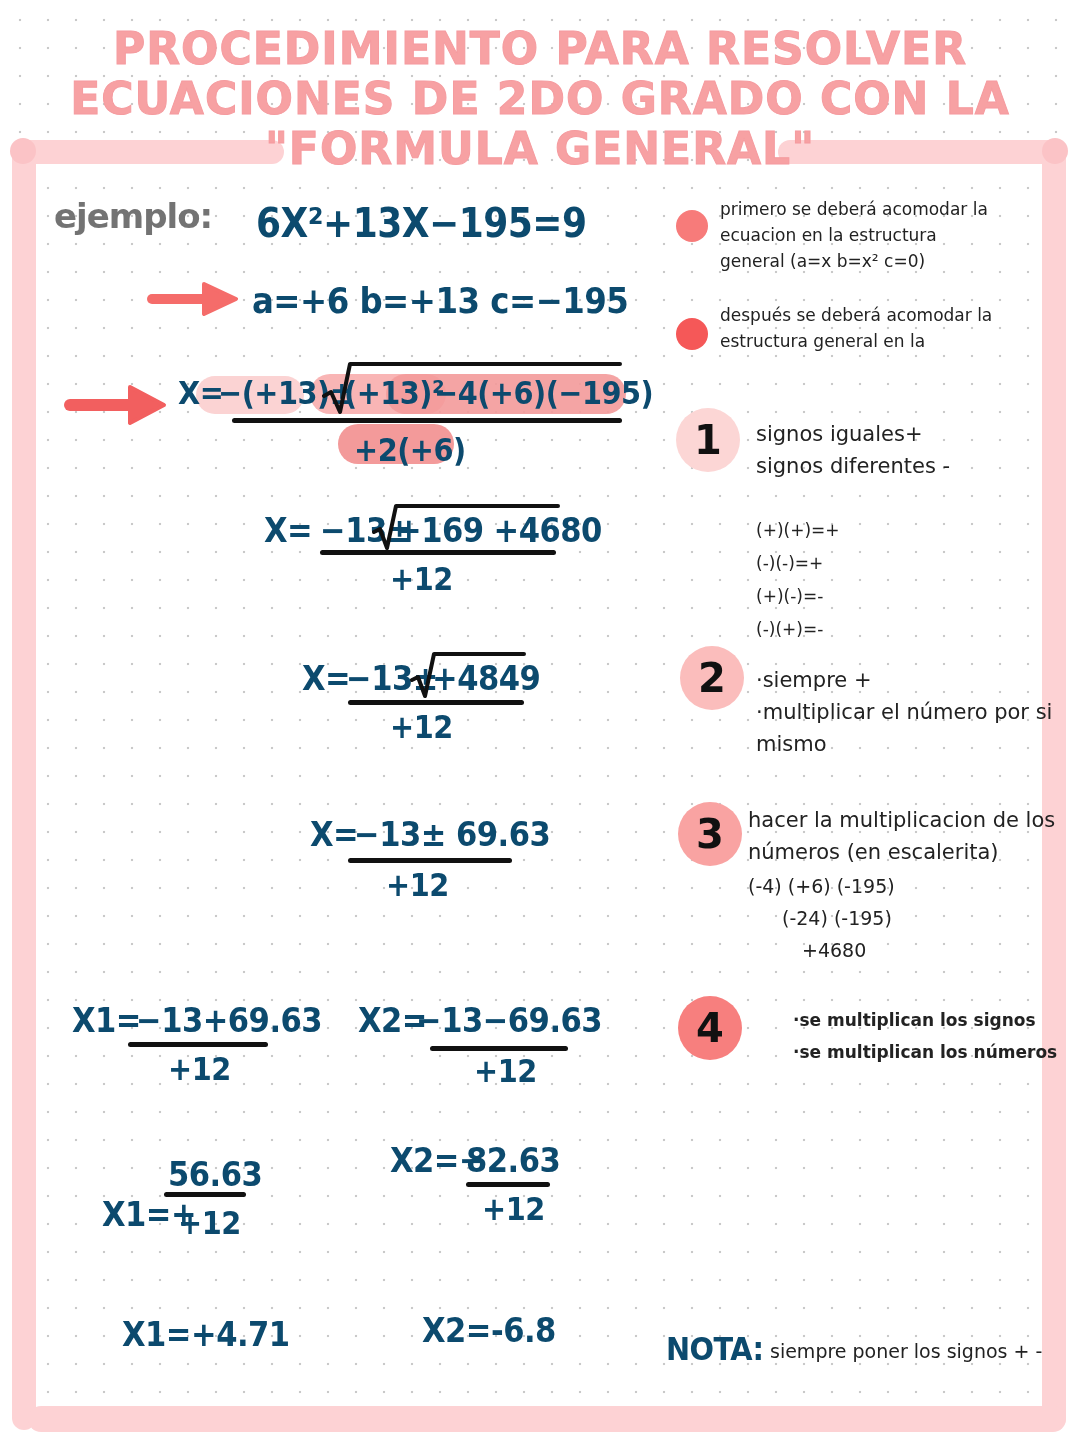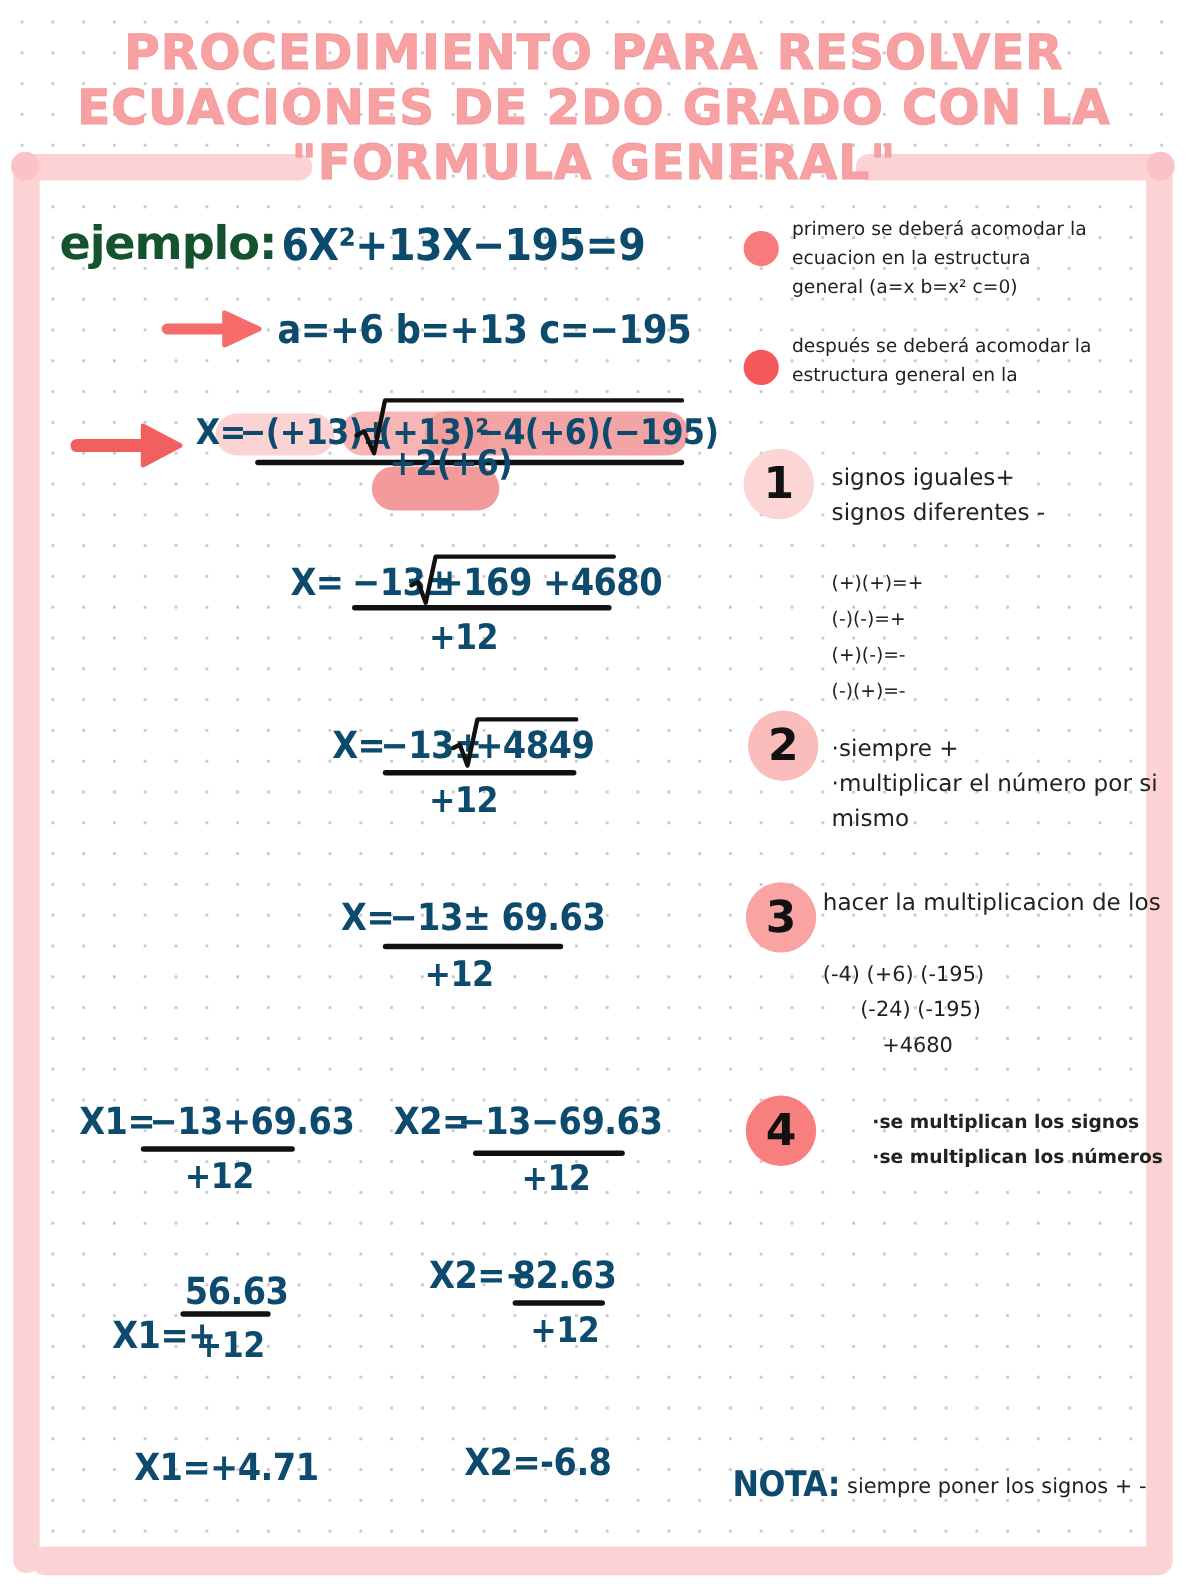--- a/index.html
+++ b/index.html
@@ -24,21 +24,21 @@
   .frame-bar{background:#fdd2d4;border-radius:16px;}
   .frame-cap{background:#fbc3c6;border-radius:50%;width:26px;height:26px;}
   
   .math{font-family:"DejaVu Sans Condensed","DejaVu Sans",sans-serif;font-weight:bold;color:#0c4a6e;white-space:nowrap;letter-spacing:-0.5px;}
   .frac-line{height:5px;background:#111;border-radius:3px;}
   .hl{border-radius:22px;}
   .hl-light{background:#fbd3d3;}
   .hl-mid{background:#f9b5b5;}
   .hl-dark{background:#f39a9a;}
   .ejemplo{
-    font-family:"DejaVu Sans",sans-serif;font-weight:bold;color:#14532d;font-size:42px;letter-spacing:-1px;
+    font-family:"DejaVu Sans",sans-serif;font-weight:bold;color:#737373;font-size:34px;letter-spacing:-1px;
   }
   .note{font-family:"DejaVu Sans",sans-serif;color:#222;white-space:nowrap;}
   .dot{border-radius:50%;}
   .num-circle{border-radius:50%;width:64px;height:64px;display:flex;align-items:center;justify-content:center;
     font-family:"DejaVu Sans",sans-serif;font-weight:bold;font-size:40px;color:#111;}
   .arrow{position:absolute;}
 </style>
 </head>
 <body>
 
@@ -75,21 +75,21 @@
 <div class="abs hl hl-dark" style="left:338px;top:424px;width:116px;height:40px;"></div>
 
 <div class="abs math" style="left:178px;top:374px;font-size:32px;">X=</div>
 <div class="abs math" style="left:218px;top:374px;font-size:32px;">−(+13)±</div>
 <svg class="abs" style="left:322px;top:360px;" width="300" height="56" viewBox="0 0 300 56">
   <polyline points="2,36 9,32 18,52 28,4 298,4" fill="none" stroke="#111" stroke-width="4" stroke-linejoin="round" stroke-linecap="round"></polyline>
 </svg>
 <div class="abs math" style="left:344px;top:374px;font-size:32px;">(+13)²</div>
 <div class="abs math" style="left:434px;top:374px;font-size:32px;">−4(+6)(−195)</div>
 <div class="abs frac-line" style="left:232px;top:418px;width:390px;"></div>
-<div class="abs math" style="left:354px;top:402px;font-size:32px;">+2(+6)</div>
+<div class="abs math" style="left:354px;top:431px;font-size:32px;">+2(+6)</div>
 
 <div class="abs math" style="left:264px;top:510px;font-size:34px;">X=</div>
 <div class="abs math" style="left:320px;top:510px;font-size:34px;">−13±</div>
 <svg class="abs" style="left:372px;top:502px;" width="188" height="50" viewBox="0 0 188 50">
   <polyline points="2,30 8,27 15,46 24,4 186,4" fill="none" stroke="#111" stroke-width="4" stroke-linejoin="round" stroke-linecap="round"></polyline>
 </svg>
 <div class="abs math" style="left:396px;top:510px;font-size:34px;">+169 +4680</div>
 <div class="abs frac-line" style="left:320px;top:550px;width:236px;"></div>
 <div class="abs math" style="left:390px;top:560px;font-size:32px;">+12</div>
 
@@ -158,20 +158,21 @@
 <div class="abs num-circle" style="left:680px;top:646px;background:#fbbdbc;">2</div>
 <div class="abs note" style="left:756px;top:664px;font-size:21px;line-height:32px;">
   <div>·siempre +</div>
   <div>·multiplicar el número por si</div>
   <div>mismo</div>
 </div>
 
 <div class="abs num-circle" style="left:678px;top:802px;background:#f9a3a2;">3</div>
 <div class="abs note" style="left:748px;top:804px;font-size:21px;line-height:32px;">
   <div>hacer la multiplicacion de los</div>
+  <div>números (en escalerita)</div>
 </div>
 <div class="abs note" style="left:748px;top:870px;font-size:19px;line-height:32px;">
   <div>(-4) (+6) (-195)</div>
   <div style="padding-left:34px;">(-24) (-195)</div>
   <div style="padding-left:54px;">+4680</div>
 </div>
 
 <div class="abs num-circle" style="left:678px;top:996px;background:#f77f7e;">4</div>
 <div class="abs note" style="left:793px;top:1004px;font-size:17px;line-height:32px;font-weight:bold;">
   <div>·se multiplican los signos</div>

